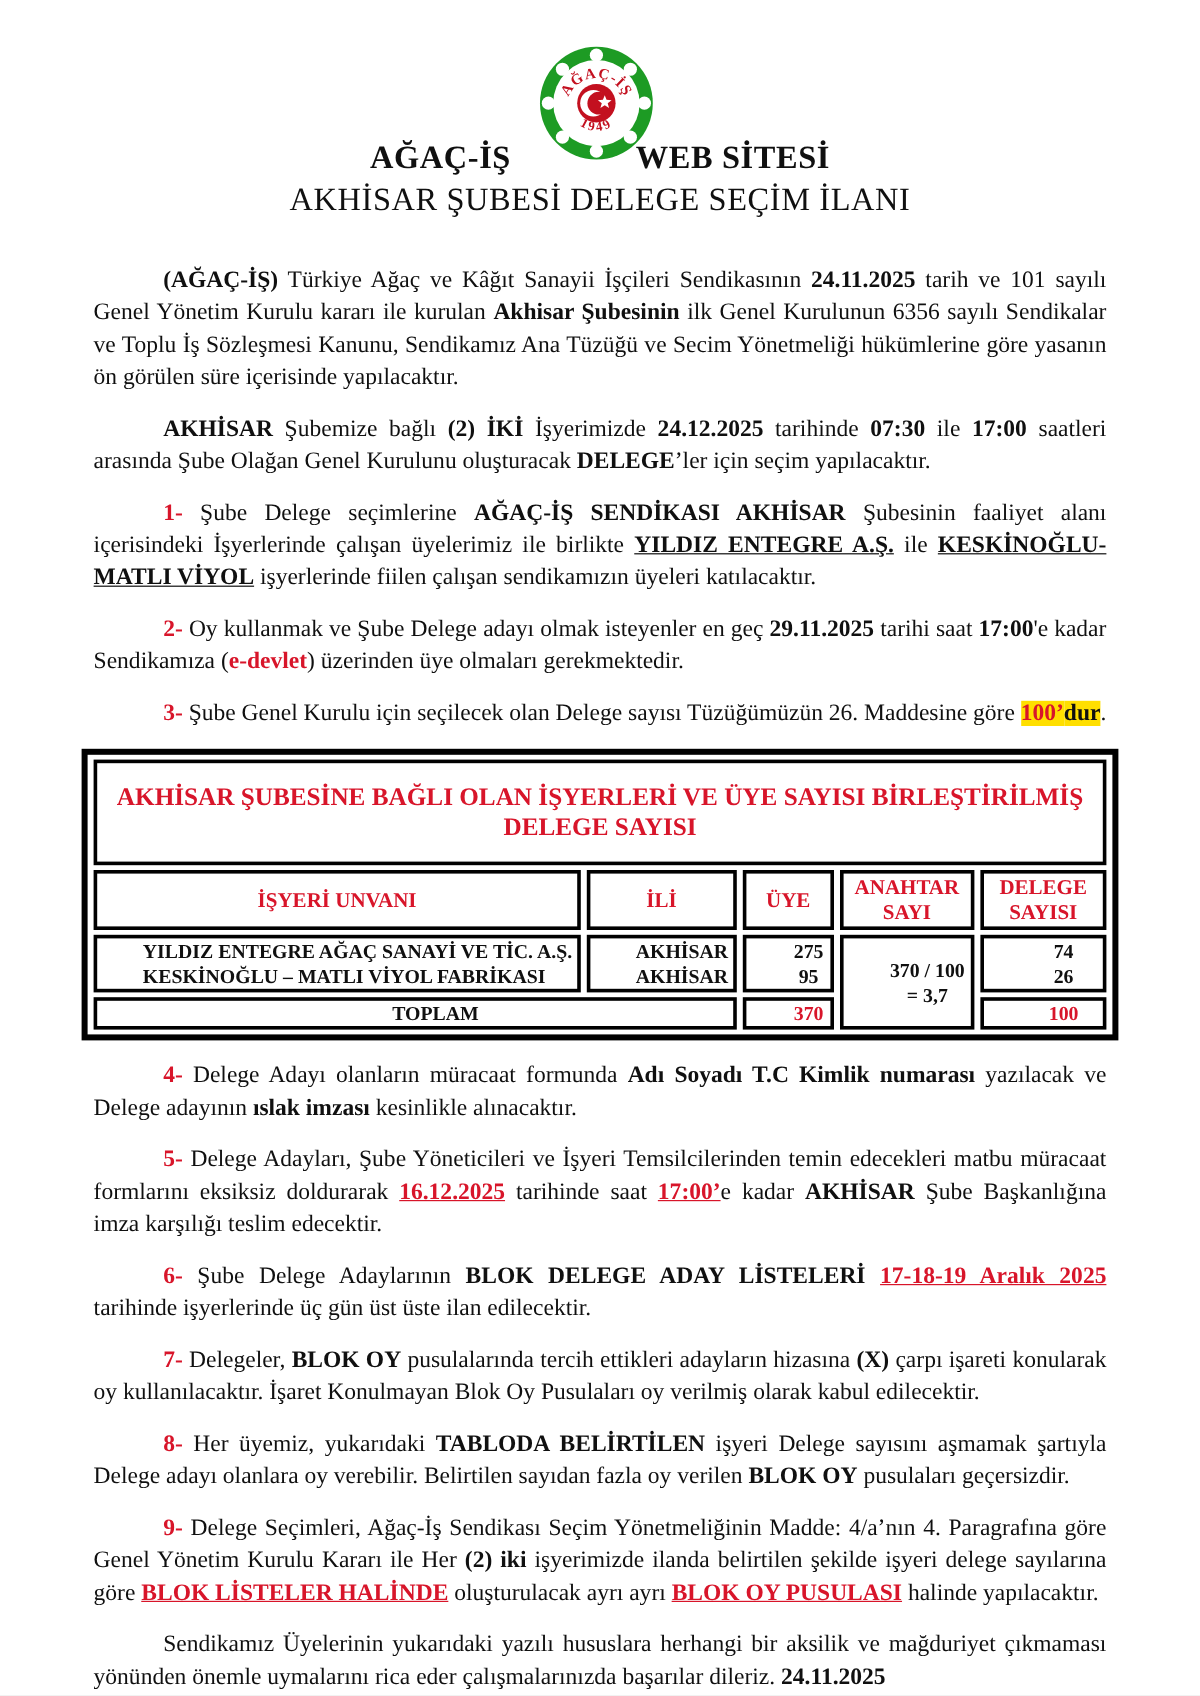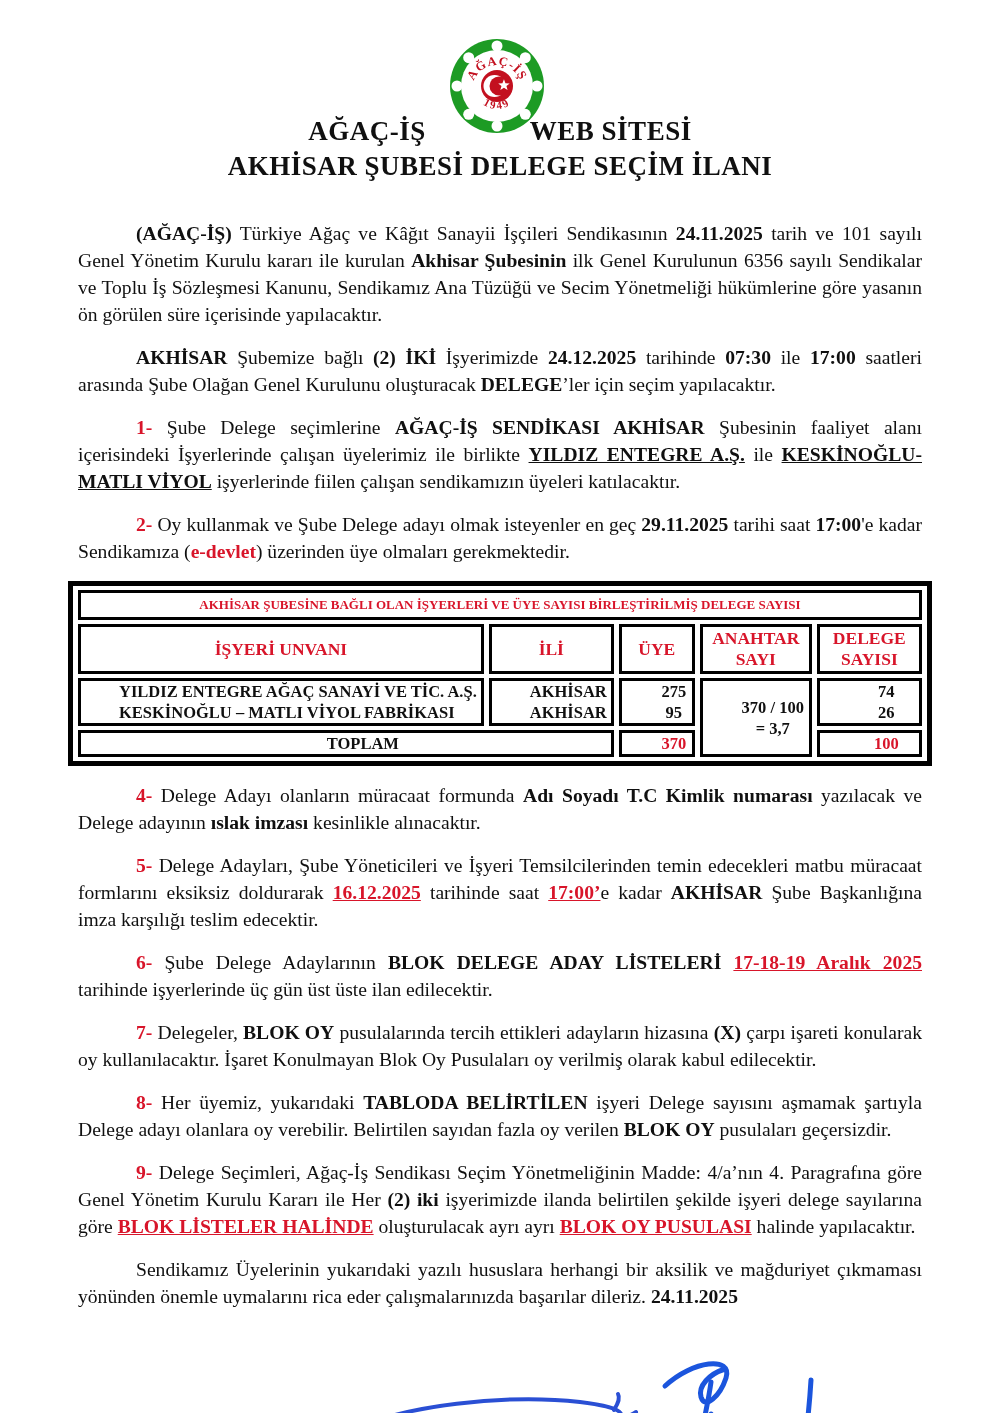--- a/index.html
+++ b/index.html
@@ -7,35 +7,35 @@
     width:1000px;height:1413px;margin:0 auto;background:#ffffff;
     font-family:"Liberation Serif","DejaVu Serif",serif;color:#101010;
     position:relative;overflow:hidden;
   }
   .content{padding:36px 62px 0 62px;}
   
   .hdr{position:relative;height:168px;}
   .logo{position:absolute;left:50%;top:0;transform:translateX(-53%);width:100px;height:100px;}
   .t1{position:absolute;top:80px;left:0;right:0;display:flex;justify-content:center;gap:104px;
       font-weight:bold;font-size:27px;letter-spacing:.5px;}
-  .t2{position:absolute;top:115px;left:0;right:0;text-align:center;font-weight:bold;
+  .t2{position:absolute;top:115px;left:0;right:0;text-align:center;font-weight:normal;
       font-size:27px;letter-spacing:.5px;}
   
   .para{margin:16px;text-align:justify;font-size:19.6px;line-height:27px;text-indent:58px;}
   .b{font-weight:bold;}
   .r{color:var(--red);}
   .u{text-decoration:underline;}
   .hl{background:var(--hl);}
   :root{--red:#d8152a;--hl:#ffdf00;}
   
   .tbl-wrap{border:5px solid #000;margin:5px 6px 8px 6px;background:#fff;}
   table{width:100%;border-collapse:separate;border-spacing:5px 4px;
         font-family:"Liberation Serif","DejaVu Serif",serif;}
   th,td{border:3px solid #000;padding:0 4px;}
-  .tbl-title{color:var(--red);font-weight:bold;font-size:13px;text-align:center;padding:4px 4px;}
+  .tbl-title{color:var(--red);font-weight:bold;font-size:21px;text-align:center;padding:16px 4px;}
   th.col{color:var(--red);font-weight:bold;font-size:17.5px;text-align:center;padding:1px 4px;}
   td.cell{font-weight:bold;font-size:16.5px;line-height:21px;vertical-align:middle;padding-left:38px;}
   td.cell div{white-space:nowrap;}
   .ctr{text-align:center;}
   .rgt{text-align:center;}
   .rednum{color:var(--red);}
   
   .sigzone{position:relative;height:330px;margin-top:36px;}
   .sigblock{position:absolute;text-align:center;width:300px;}
   .signame{font-weight:bold;font-size:24px;line-height:27px;}
@@ -85,20 +85,21 @@
         <span>AĞAÇ-İŞ</span>
         <span>WEB SİTESİ</span>
       </div>
       <div class="t2">AKHİSAR ŞUBESİ DELEGE SEÇİM İLANI</div>
     </div>
 
     <p class="para"><span class="b">(AĞAÇ-İŞ)</span><span> Türkiye Ağaç ve Kâğıt Sanayii İşçileri Sendikasının </span><span class="b">24.11.2025</span><span> tarih ve 101 sayılı Genel Yönetim Kurulu kararı ile kurulan </span><span class="b">Akhisar Şubesinin</span><span> ilk Genel Kurulunun 6356 sayılı Sendikalar ve Toplu İş Sözleşmesi Kanunu, Sendikamız Ana Tüzüğü ve Secim Yönetmeliği hükümlerine göre yasanın ön görülen süre içerisinde yapılacaktır.</span></p>
     <p class="para"><span class="b">AKHİSAR</span><span> Şubemize bağlı </span><span class="b">(2) İKİ</span><span> İşyerimizde </span><span class="b">24.12.2025</span><span> tarihinde </span><span class="b">07:30</span><span> ile </span><span class="b">17:00</span><span> saatleri arasında Şube Olağan Genel Kurulunu oluşturacak </span><span class="b">DELEGE</span><span>’ler için seçim yapılacaktır.</span></p>
     <p class="para"><span class="r b">1-</span><span> Şube Delege seçimlerine </span><span class="b">AĞAÇ-İŞ SENDİKASI AKHİSAR</span><span> Şubesinin faaliyet alanı içerisindeki İşyerlerinde çalışan üyelerimiz ile birlikte </span><span class="b u">YILDIZ ENTEGRE A.Ş.</span><span> ile </span><span class="b u">KESKİNOĞLU-MATLI VİYOL</span><span> işyerlerinde fiilen çalışan sendikamızın üyeleri katılacaktır.</span></p>
     <p class="para"><span class="r b">2-</span><span> Oy kullanmak ve Şube Delege adayı olmak isteyenler en geç </span><span class="b">29.11.2025</span><span> tarihi saat </span><span class="b">17:00</span><span>'e kadar Sendikamıza (</span><span class="r b">e-devlet</span><span>) üzerinden üye olmaları gerekmektedir.</span></p>
+    <p class="para"><span class="r b">3-</span><span> Şube Genel Kurulu için seçilecek olan Delege sayısı Tüzüğümüzün 26. Maddesine göre </span><span class="hl r b">100’</span><span class="hl b">dur</span><span>.</span></p>
 
     <div class="tbl-wrap">
       <table>
         <tbody>
             <tr>
           <th colspan="5" class="tbl-title">AKHİSAR ŞUBESİNE BAĞLI OLAN İŞYERLERİ VE ÜYE SAYISI BİRLEŞTİRİLMİŞ DELEGE SAYISI</th>
         </tr>
         <tr>
           <th class="col" style="width:44%">İŞYERİ UNVANI</th>
           <th class="col" style="width:13%">İLİ</th>

